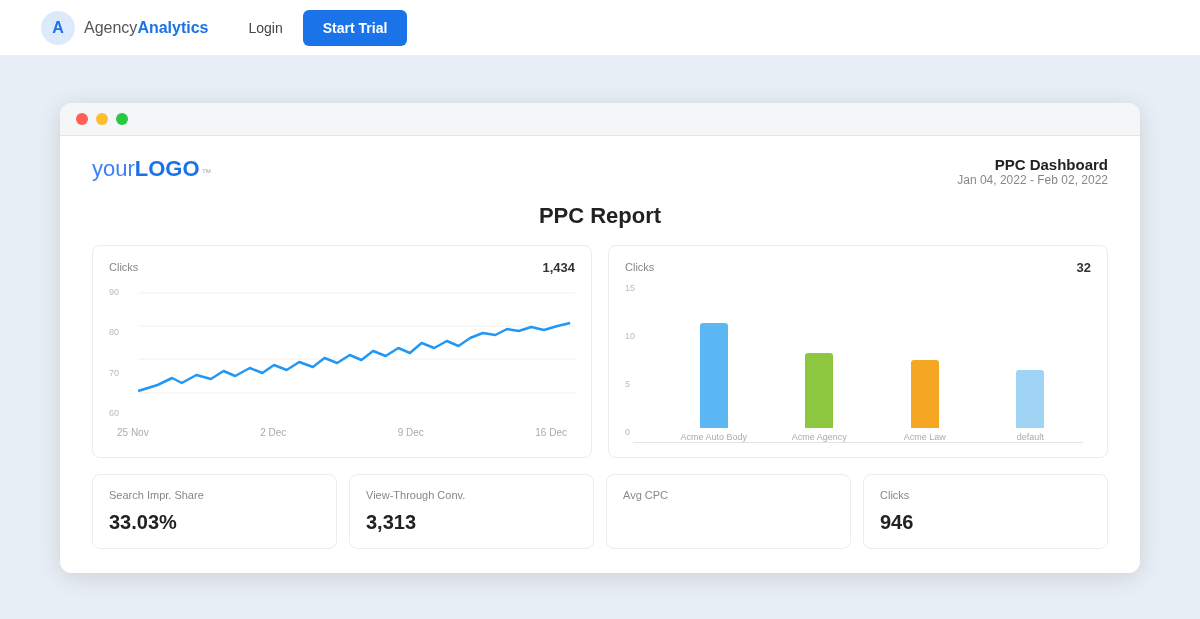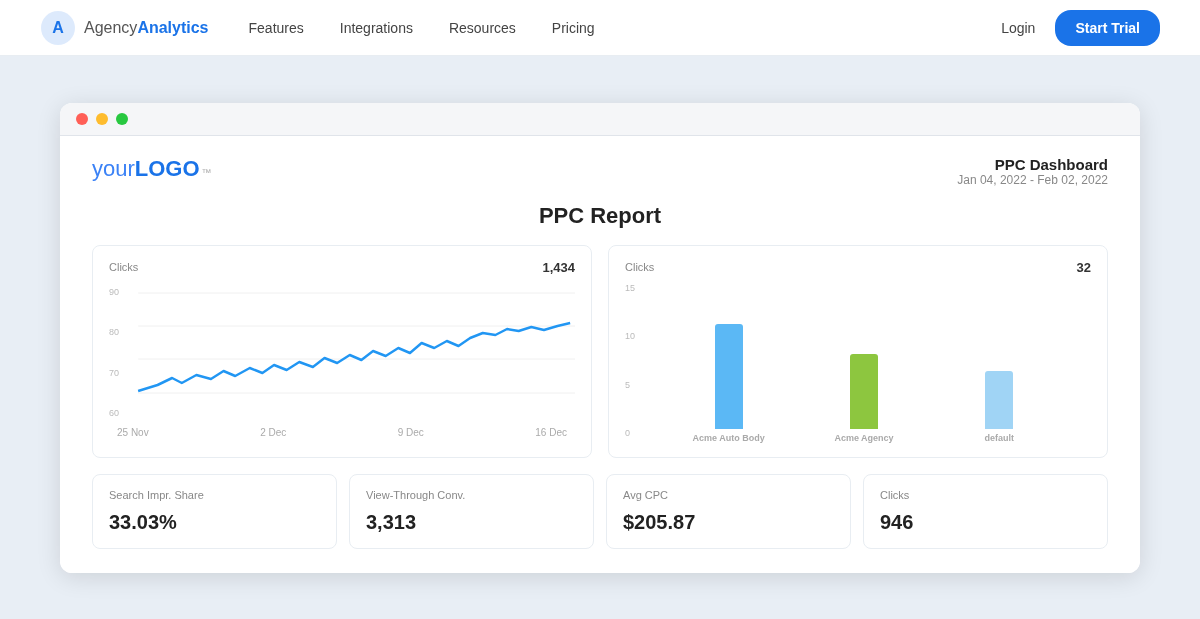--- a/index.html
+++ b/index.html
@@ -50,21 +50,21 @@
     }
     .nav-login {
       font-size: 14px;
       color: #444;
       cursor: pointer;
     }
     .nav-btn {
       background: #1a73e8;
       color: #fff;
       border: none;
-      border-radius: 16px;
+      border-radius: 6px;
       padding: 10px 20px;
       font-size: 14px;
       font-weight: 600;
       cursor: pointer;
     }
 
     
     .main-wrapper {
       background: #e8eef5;
       padding: 24px 40px;
@@ -214,29 +214,28 @@
     }
     .y-label {
       font-size: 9px;
       color: #bbb;
     }
 
     
     .bar-chart-area {
       height: 160px;
       display: flex;
-      flex-direction: row;
+      flex-direction: column;
     }
     .bar-group {
       display: flex;
       flex-direction: column;
       align-items: center;
       gap: 4px;
       flex: 1;
-      font-weight: bold;
     }
     .bar {
       width: 28px;
       border-radius: 3px 3px 0 0;
     }
     .bar-label {
       font-size: 9px;
       color: #aaa;
       text-align: center;
     }
@@ -278,26 +277,20 @@
 
 <nav class="navbar">
   <div class="nav-logo">
     <svg class="nav-logo-icon" viewBox="0 0 36 36">
       <circle cx="18" cy="18" r="17" fill="#1a73e8" opacity="0.15"></circle>
       <text x="18" y="23" text-anchor="middle" font-size="16" font-weight="900" fill="#1a73e8">A</text>
     </svg>
     <span style="font-size:16px;color:#333;">
       <span style="font-weight:400;color:#555;">Agency</span><span style="font-weight:700;color:#1a73e8;">Analytics</span>
     </span>
-  </div>
-  <div class="nav-links">
-    <a class="nav-link">Features</a>
-    <a class="nav-link">Integrations</a>
-    <a class="nav-link">Resources</a>
-    <a class="nav-link">Pricing</a>
   </div>
   <div class="nav-actions">
     <span class="nav-login">Login</span>
     <button class="nav-btn">Start Trial</button>
   </div>
 </nav>
 
 <div class="main-wrapper">
   <div class="browser-mockup">
 
@@ -373,20 +366,24 @@
               <div style="display:flex; align-items:flex-end; gap:16px; width:100%; padding: 0 16px;">
                 <div class="bar-group">
                   <div class="bar" style="height:105px; background:#5bb8f5;"></div>
                   <span class="bar-label">Acme Auto Body</span>
                 </div>
                 <div class="bar-group">
                   <div class="bar" style="height:75px; background:#8dc63f;"></div>
                   <span class="bar-label">Acme Agency</span>
                 </div>
                 <div class="bar-group">
+                  <div class="bar" style="height:68px; background:#f5a623;"></div>
+                  <span class="bar-label">Acme Law</span>
+                </div>
+                <div class="bar-group">
                   <div class="bar" style="height:58px; background:#a0d4f5;"></div>
                   <span class="bar-label">default</span>
                 </div>
               </div>
             </div>
             <div class="bar-chart-xaxis"></div>
           </div>
         </div>
       </div>
 
@@ -394,21 +391,20 @@
         <div class="stat-card">
           <div class="stat-name">Search Impr. Share</div>
           <div class="stat-value">33.03%</div>
         </div>
         <div class="stat-card">
           <div class="stat-name">View-Through Conv.</div>
           <div class="stat-value">3,313</div>
         </div>
         <div class="stat-card">
           <div class="stat-name">Avg CPC</div>
-          <div class="stat-value">$205.87</div>
         </div>
         <div class="stat-card">
           <div class="stat-name">Clicks</div>
           <div class="stat-value">946</div>
         </div>
       </div>
     </div>
   </div>
 </div>
 

